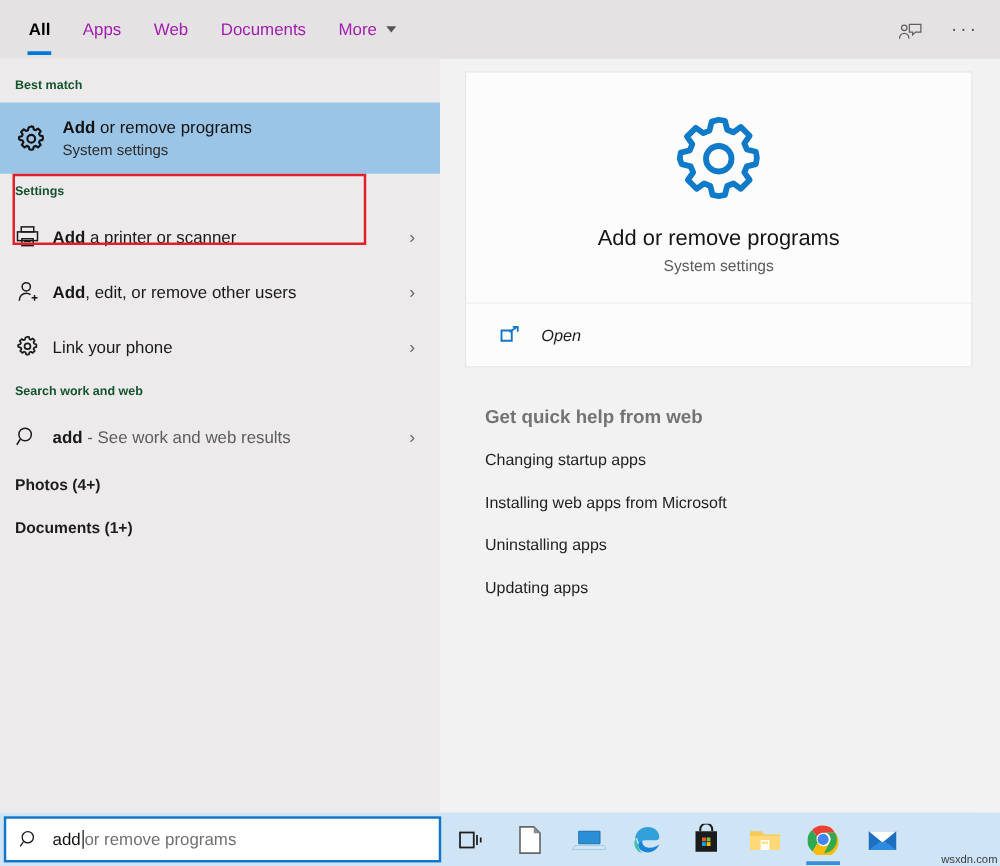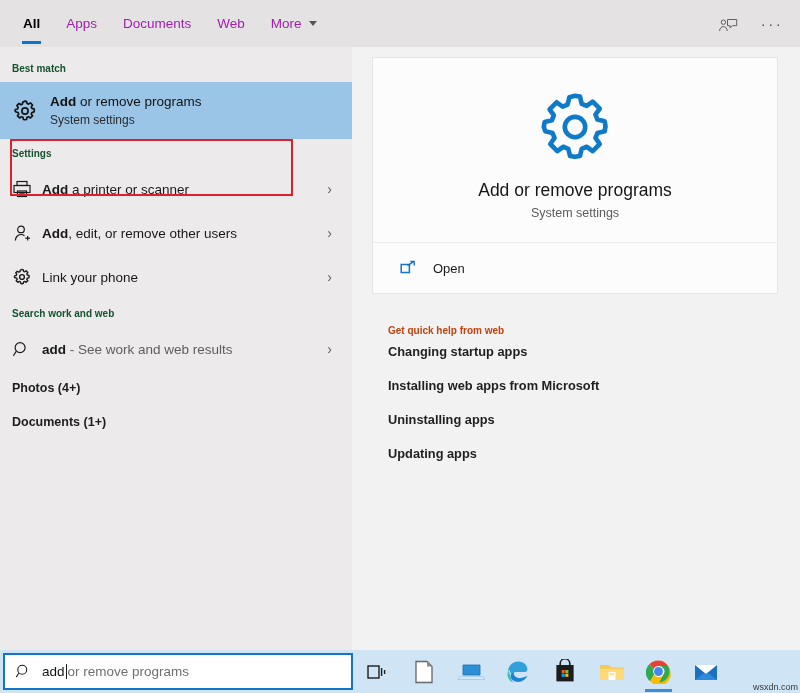--- a/index.html
+++ b/index.html
@@ -198,32 +198,32 @@
   .pv-gear { margin: 0 auto 14px; display: block; }
   .pv-title { font-size: 17.5px; color: #151515; margin-bottom: 5px; }
   .pv-sub { font-size: 12.5px; color: #5c5c5c; }
   .pv-action {
     height: 50px;
     display: flex;
     align-items: center;
     padding-left: 26px;
     gap: 16px;
     cursor: default;
+    font-style: italic;
   }
   .pv-action .label { font-size: 13px; color: #1a1a1a; }
 
   .help { margin-top: 31px; padding-left: 16px; }
-  .help-title { font-size: 10px; font-weight: bold; color: #c2410c; margin-bottom: 8px; }
+  .help-title { font-size: 15px; font-weight: bold; color: #737373; margin-bottom: 18px; }
   .help-link {
     font-size: 12.8px;
     color: #1f1f1f;
     margin-bottom: 19px;
     cursor: default;
     width: fit-content;
-    font-weight: bold;
   }
 
   
   .taskbar {
     position: absolute;
     left: 0; bottom: 0;
     width: 800px;
     height: 43px;
     background: #cfe4f4;
     display: flex;
@@ -280,24 +280,24 @@
 
     <div class="header">
       <div class="tabs">
         <div class="tab active">
           <span>All</span>
         </div>
         <div class="tab">
           <span>Apps</span>
         </div>
         <div class="tab">
+          <span>Web</span>
+        </div>
+        <div class="tab">
           <span>Documents</span>
-        </div>
-        <div class="tab">
-          <span>Web</span>
         </div>
         <div class="tab">
           <span>More</span>
           <span class="caret"></span>
         </div>
       </div>
 
       <div class="header-actions">
         <div class="hdr-btn">
           <svg width="20" height="20" viewBox="0 0 20 20">

